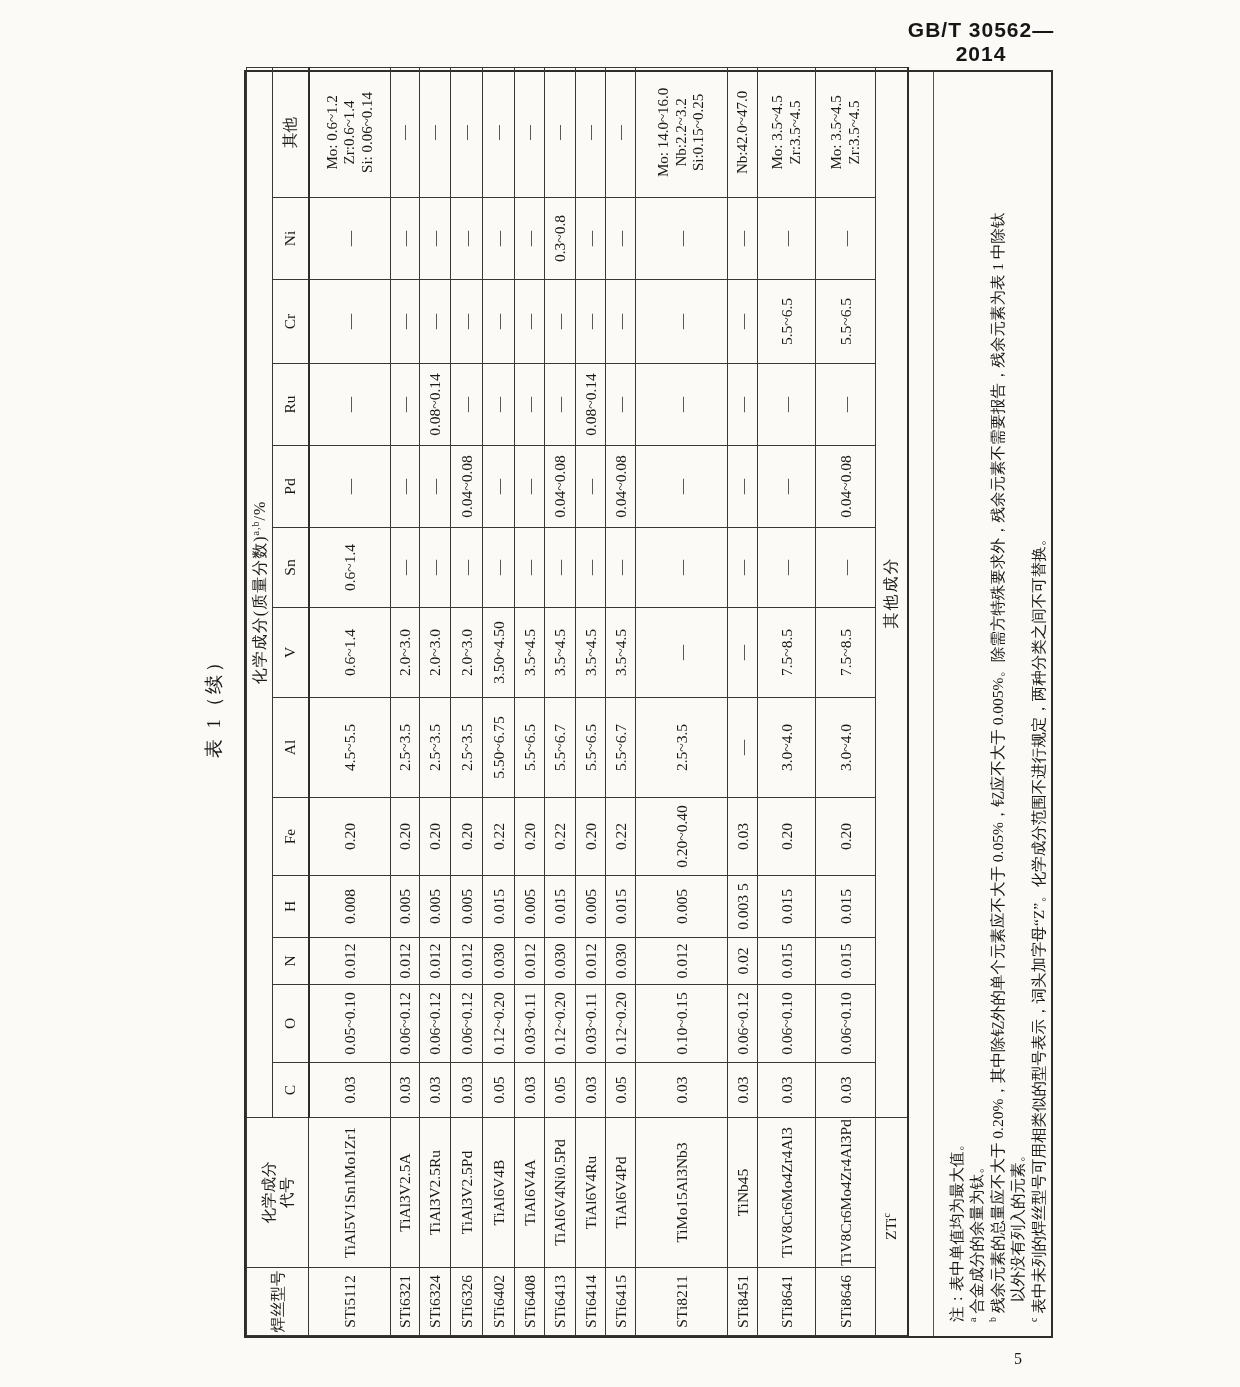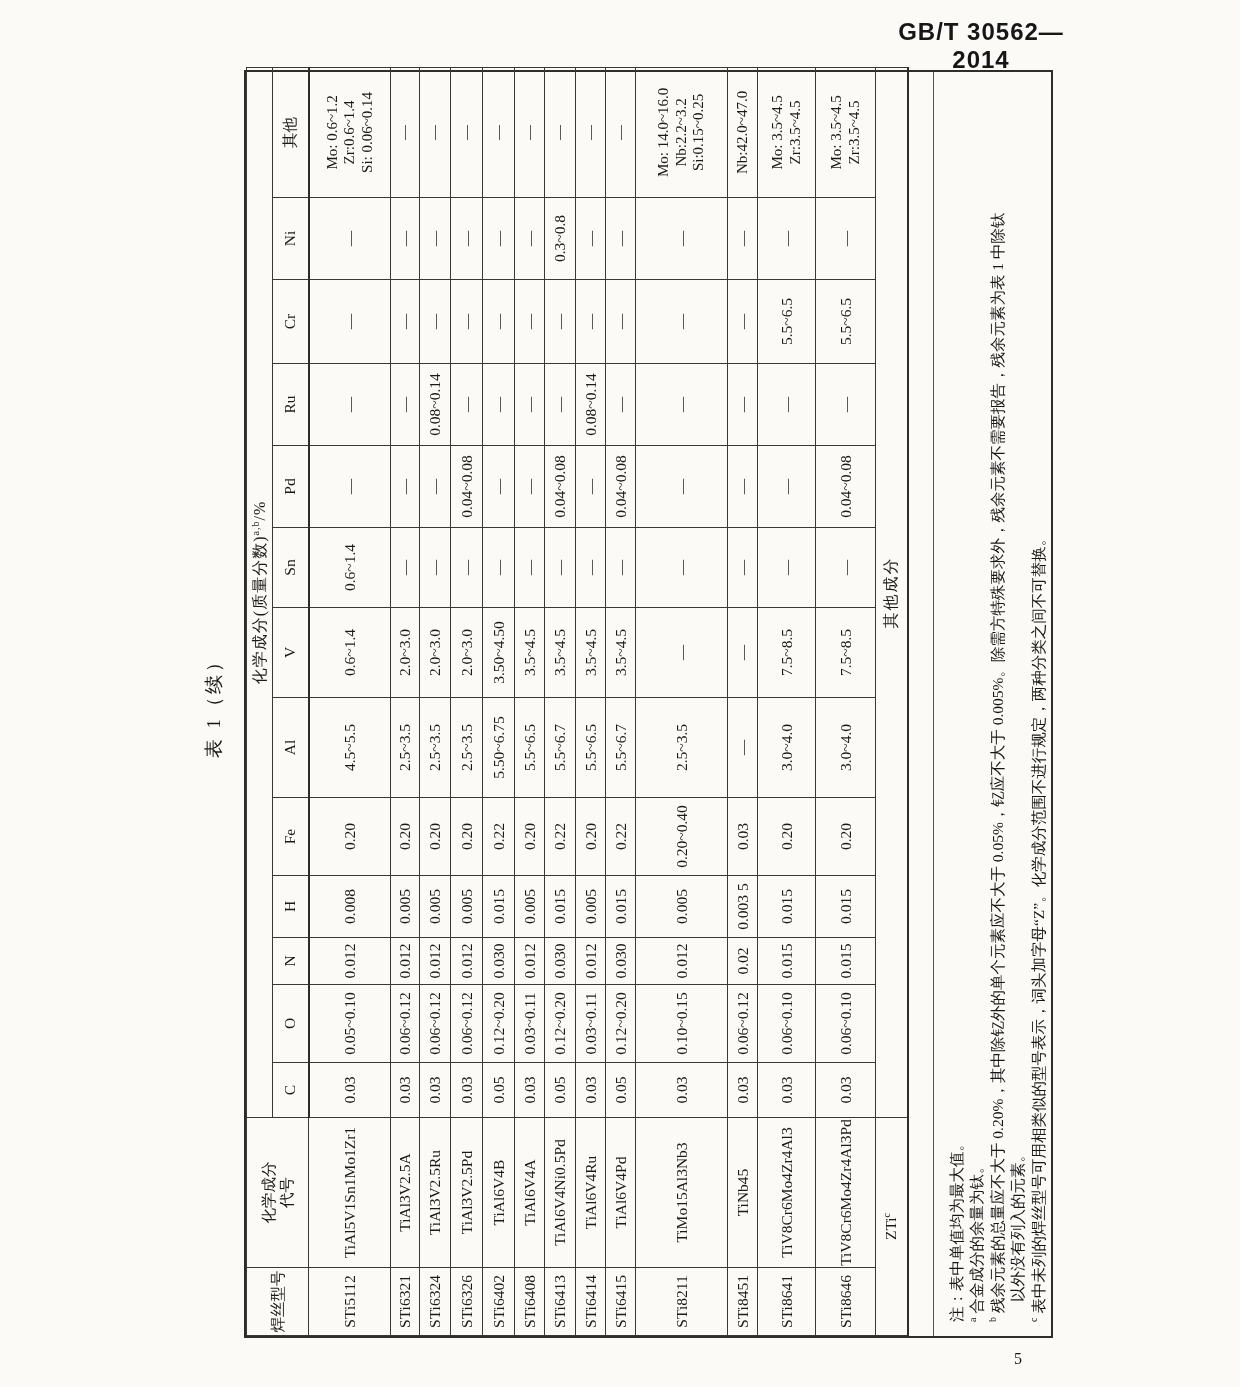--- a/index.html
+++ b/index.html
@@ -4,21 +4,21 @@
 <style>
   html,body{margin:0;padding:0;}
   body{
     width:1240px;height:1387px;position:relative;overflow:hidden;
     background:#fbfaf6;color:#161616;
     font-family:"Liberation Serif","DejaVu Serif",serif;
   }
   .doc-num{
     position:absolute;top:18px;left:896px;width:170px;text-align:center;
     font-family:"Liberation Sans","DejaVu Sans",sans-serif;
-    font-weight:bold;font-size:24px;letter-spacing:1px;
+    font-weight:bold;font-size:21px;letter-spacing:1px;
   }
   .page-num{position:absolute;top:1350px;left:1014px;font-size:16px;}
   
   .rot{
     position:absolute;left:-8px;top:277px;width:1268px;height:854px;
     transform:rotate(-90deg);transform-origin:center center;
   }
   .tbl-title{
     height:45px;box-sizing:border-box;padding-top:2px;
     display:flex;justify-content:center;align-items:flex-start;

